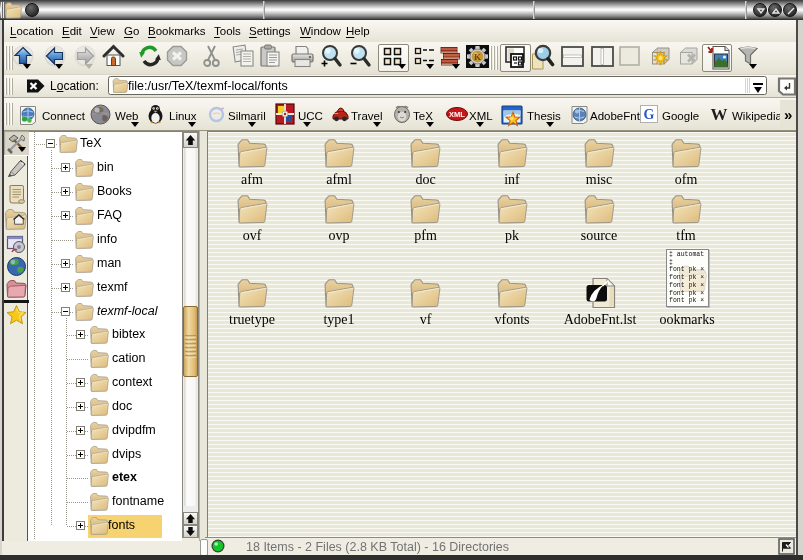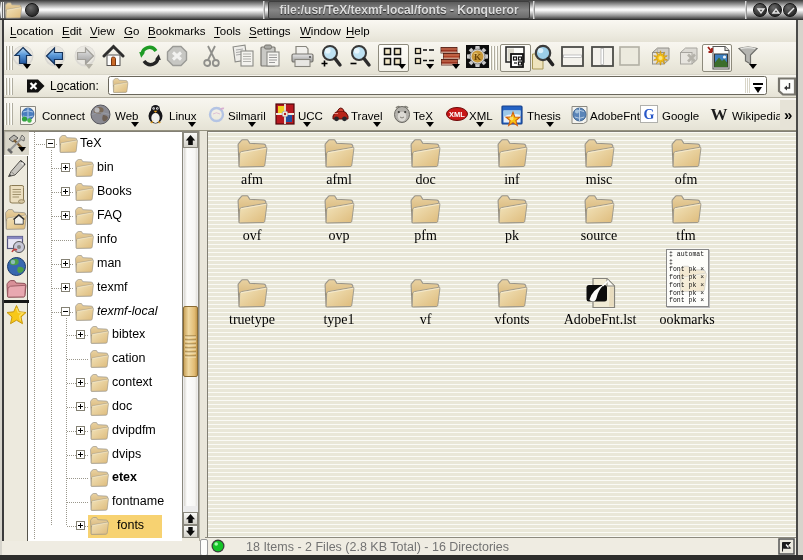--- a/index.html
+++ b/index.html
@@ -81,21 +81,20 @@
 </svg>
 <div id="win">
 
 <div id="tbar" class="ab"></div>
 <div class="ab" style="left:1px;top:2px;width:4px;height:16px;background:repeating-linear-gradient(90deg,#e8e8e8 0 1px,#6a6a6a 1px 2px)"></div>
 <svg class="ab" style="left:5px;top:2px" width="17" height="17" viewBox="0 0 30 29">
       <use href="#fold"></use>
     </svg>
 <div class="ab cbtn" style="left:25px;"></div>
 <div class="ab tsep" style="left:263px;"></div>
-<div id="ttext" class="ab">file:/usr/TeX/texmf-local/fonts - Konqueror</div>
 <div class="ab tsep" style="left:533px;"></div>
 <div class="ab tsep" style="left:745px;"></div>
 <div class="ab cbtn" style="left:753px;">
       <svg width="14" height="14">
         <path d="M4 5 L7 9 L10 5 Z" fill="none" stroke="#e6e6e6" stroke-width="1.3"></path>
       </svg>
     </div>
 <div class="ab cbtn" style="left:768px;">
       <svg width="14" height="14">
         <path d="M4 9 L7 5 L10 9 Z" fill="none" stroke="#e6e6e6" stroke-width="1.3"></path>
@@ -299,20 +298,21 @@
 <div class="ab grip" style="left:1px;top:3px;height:17px;"></div>
 <svg class="ab" style="left:22px;top:3px" width="20" height="16" viewBox="0 0 20 16">
         <path d="M1 1.5 L12 1.5 L18.5 8 L12 14.5 L1 14.5 Z" fill="#111"></path>
         <path d="M4.5 5 L10.5 11 M10.5 5 L4.5 11" stroke="#fff" stroke-width="2.2"></path>
       </svg>
 <span class="ab" style="left:46px;top:4px;font-size:12px">L<u>o</u>cation:</span>
 <div id="lfield" class="ab"></div>
 <svg class="ab" style="left:108px;top:3px" width="17" height="15" viewBox="0 0 30 29">
         <use href="#fold"></use>
       </svg>
+<span class="ab" style="left:124px;top:4px;font-size:12.5px">file:/usr/TeX/texmf-local/fonts</span>
 <div class="ab" style="left:740px;top:2px;width:22px;height:17px;background:#fff;border-radius:0 6px 6px 0;">
 <div class="ab" style="left:1px;top:1px;width:6px;height:15px;background:repeating-linear-gradient(90deg,#d8d5c8 0 1px,rgba(0,0,0,0) 1px 2px)"></div>
 <div class="ab" style="left:9px;top:6px;width:10px;height:2px;background:#000"></div>
 <div class="ab" style="left:10px;top:10px;width:0;height:0;border-left:4.5px solid transparent;border-right:4.5px solid transparent;border-top:6px solid #000"></div>
 </div>
 <svg class="ab" style="left:773px;top:2px" width="20" height="19" viewBox="0 0 20 19">
         <path d="M2 1.5 L18 1.5 L18 17.5 L6 17.5 L2 14 Z" fill="#fdfdfb" stroke="#77756d" stroke-width="2.2"></path>
         <path d="M12.5 6 L12.5 11 L8 11" fill="none" stroke="#333" stroke-width="1.4"></path>
         <path d="M10 8.6 L7 11 L10 13.4 Z" fill="#333"></path>
       </svg>
@@ -607,21 +607,21 @@
 <div class="ab doth" style="left:67px;top:502px;width:22px"></div>
 <svg class="ab" style="left:90px;top:493px" width="19" height="18" viewBox="0 0 30 29">
       <use href="#fold"></use>
     </svg>
 <span class="trow" style="left:112px;top:494px;">fontname</span>
 <div class="ab" style="left:88px;top:515px;width:74px;height:23px;background:#f7d271"></div>
 <div class="ab doth" style="left:67px;top:526px;width:22px"></div>
 <svg class="ab" style="left:90px;top:517px" width="19" height="18" viewBox="0 0 30 29">
       <use href="#fold"></use>
     </svg>
-<span class="trow" style="left:117px;top:518px;text-align:center;">fonts</span>
+<span class="trow" style="left:108px;top:518px;text-align:center;">fonts</span>
 <div class="ab pm" style="left:76px;top:521px">
       <i></i>
       <b></b>
     </div>
 
 <div class="ab" style="left:183px;top:132px;width:15px;height:16px;background:linear-gradient(180deg,#fafaf8,#d2d0c8);border:1px solid #8a887e;box-sizing:border-box"></div>
 <svg class="ab" style="left:183px;top:132px" width="15" height="16">
       <path d="M7.5 3 L12.2 8.5 L9.8 8.5 L9.8 13 L5.2 13 L5.2 8.5 L2.8 8.5 Z" fill="#0c0c0c"></path>
     </svg>
 <div class="ab" style="left:184px;top:148px;width:13px;height:358px;background:linear-gradient(90deg,#d8d6d0 0,#fdfdfc 3px,#f6f6f4 11px,#e2e0da 13px)"></div>

